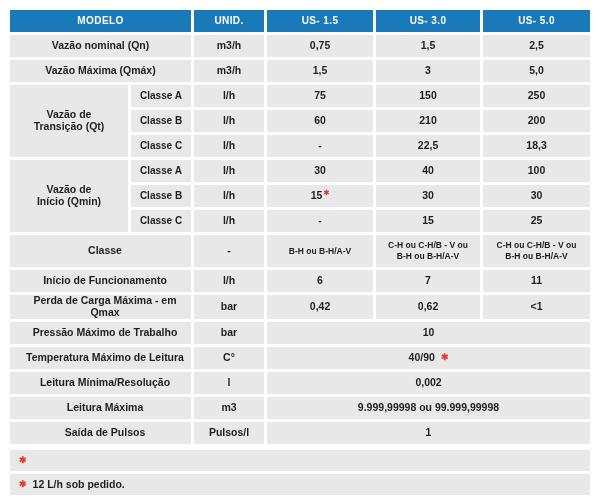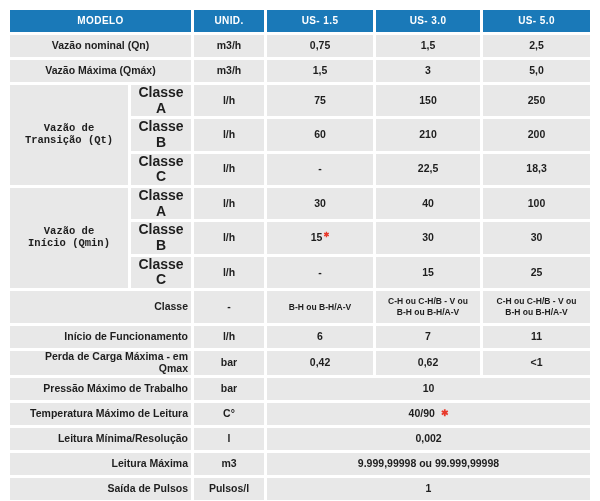--- a/index.html
+++ b/index.html
@@ -30,23 +30,23 @@
     letter-spacing:0.4px;
     height:22px;
   }
   td{
     background:#e8e8e8;
     color:#1e1e1e;
     font-size:10.5px;
     height:22px;
   }
   tr.tall td{height:32px;}
-  td.label-left{text-align:right;padding-left:12px;}
-  td.group-label{font-size:10.5px;font-family:Liberation Mono, monospace;}
-  td.sub-label{font-size:14px;}
+  td.label-left{text-align:center;padding-left:12px;}
+  td.group-label{font-size:10.5px;}
+  td.sub-label{font-size:10px;}
   td.small-val{font-size:8.5px;line-height:1.25;}
   .sup-ast{
     color:#e8392b;
     font-size:7px;
     position:relative;
     top:-4px;
     margin-left:1px;
   }
   .inline-ast{
     color:#e8392b;

